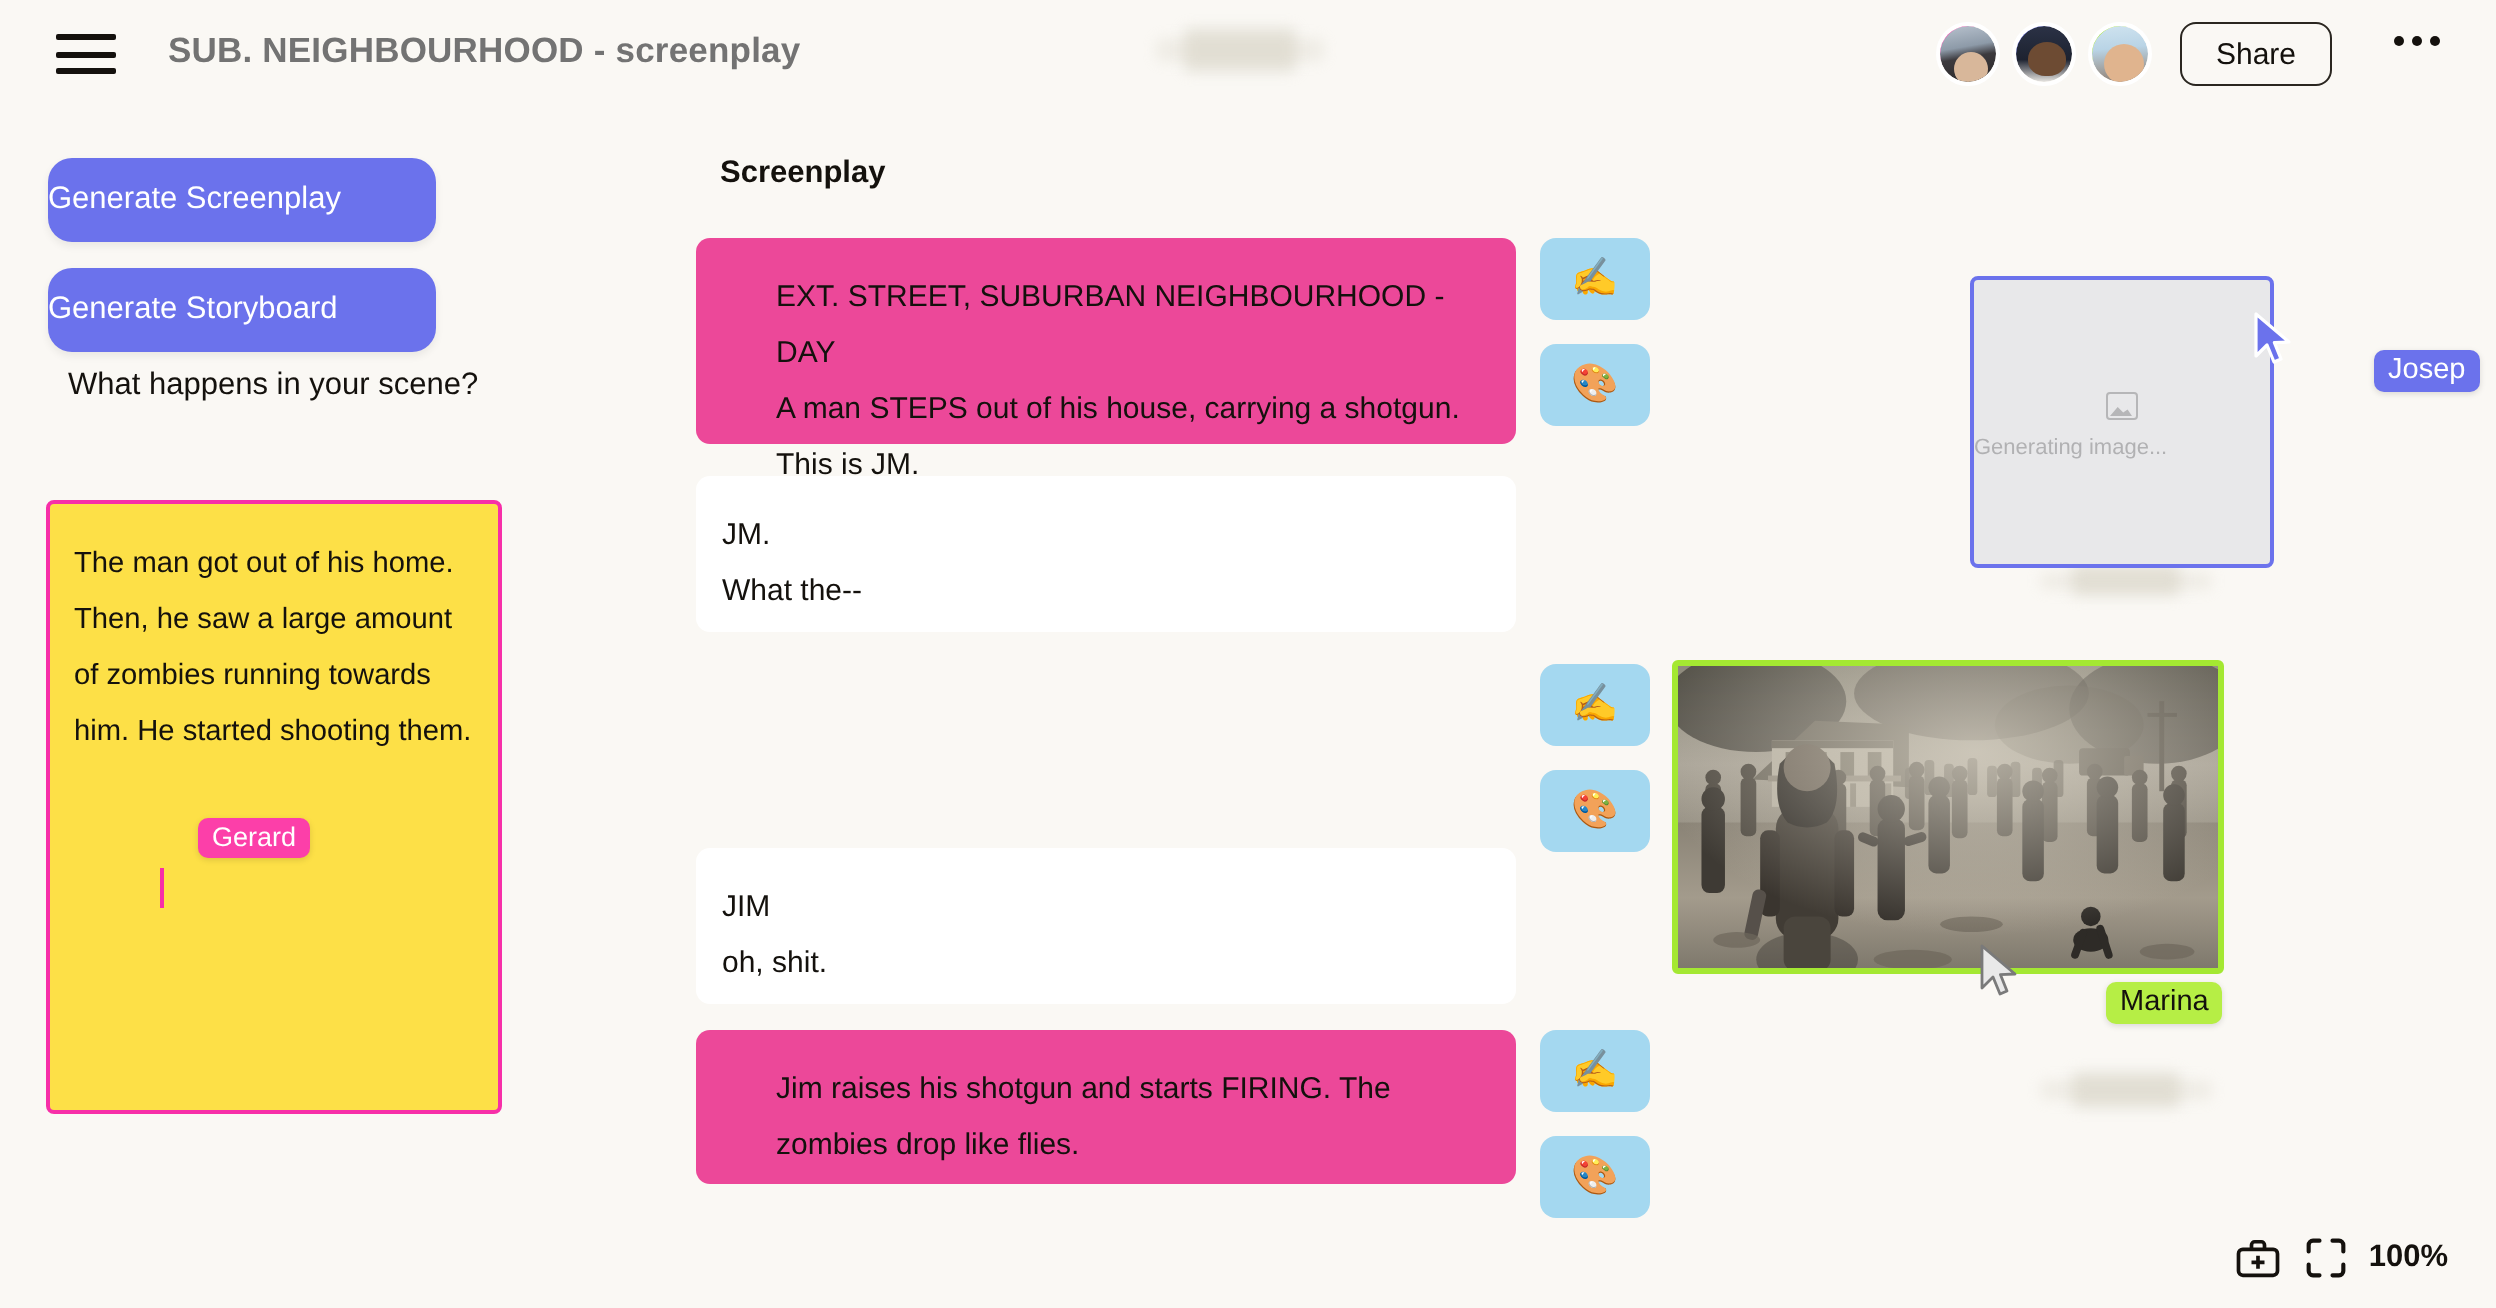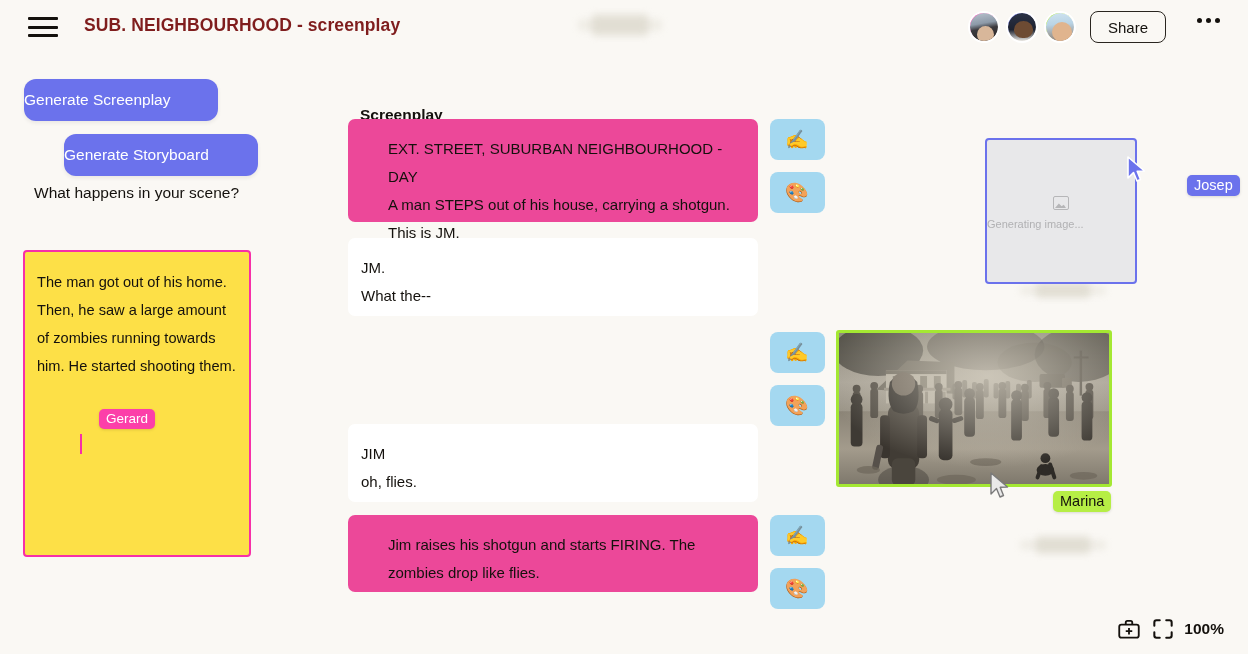--- a/index.html
+++ b/index.html
@@ -14,21 +14,21 @@
   
   .header { position: absolute; top: 0; left: 0; width: 1248px; height: 54px; }
   .hamburger {
     position: absolute; left: 28px; top: 15px; width: 30px; height: 24px;
     display: flex; flex-direction: column; justify-content: space-between;
     padding: 2px 0; cursor: pointer;
   }
   .hamburger span { display: block; height: 3px; background: #14110d; border-radius: 1px; }
   .doc-title {
     position: absolute; left: 84px; top: 15px;
-    font-size: 17.5px; font-weight: bold; color: #7f1d1d; letter-spacing: 0.1px;
+    font-size: 17.5px; font-weight: bold; color: #737373; letter-spacing: 0.1px;
     white-space: nowrap;
   }
   .ghost-chip {
     position: absolute;
     background: #d6d2c4; opacity: .55;
     filter: blur(3.5px); border-radius: 3px;
   }
   .gh-top { left: 592px; top: 14px; width: 56px; height: 22px; }
   .gh-top2 { left: 578px; top: 19px; width: 84px; height: 12px; opacity:.3; }
 
@@ -67,21 +67,21 @@
 
   
   .gen-btn {
     position: absolute; left: 24px; width: 194px; height: 42px;
     background: #6b72ec; border: none; border-radius: 12px;
     color: #fff; font-size: 15.5px; font-family: "Liberation Sans", sans-serif;
     cursor: pointer; text-align: left;
     box-shadow: 0 2px 4px rgba(0,0,0,.07);
   }
   .gen-screenplay { top: 79px; }
-  .gen-storyboard { top: 134px; margin-left: 40px; }
+  .gen-storyboard { top: 134px; }
 
   .prompt-label {
     position: absolute; left: 34px; top: 184px;
     font-size: 15.5px; font-weight: normal; color: #14110d;
   }
   .prompt-box {
     position: absolute; left: 23px; top: 250px; width: 228px; height: 307px;
     background: #fde047; border: 2px solid #f72fa8; border-radius: 4px;
   }
   .prompt-text {
@@ -97,21 +97,21 @@
     position: absolute; padding: 2px 7px 3px 7px;
     border-radius: 5px; font-size: 13.5px; white-space: nowrap;
     box-shadow: 0 1px 3px rgba(0,0,0,.13);
     margin-left: 47px;
   }
   .tag-gerard { left: 52px; top: 409px; background: #fc3fa9; color: #fff; }
 
   
   .sp-title {
     position: absolute; left: 360px; top: 78px;
-    font-size: 15.5px; font-weight: bold; color: #14110d; margin-top: 28px;
+    font-size: 15.5px; font-weight: bold; color: #14110d;
   }
   .sp-block {
     position: absolute; left: 348px; width: 410px;
     border-radius: 7px; padding: 16px 14px 16px 13px;
     font-size: 15px; line-height: 28px; color: #14110d;
     white-space: pre-line;
   }
   .sp-action { background: #ec4899; padding-left: 40px; }
   .sp-dialog { background: #ffffff; }
 
@@ -220,21 +220,21 @@
   <button class="icon-btn" style="top:119px">✍️</button>
   <button class="icon-btn" style="top:172px">🎨</button>
 
   <div class="sp-block sp-dialog" style="top:238px;height:78px">JM.
 What the--</div>
 
   <button class="icon-btn" style="top:332px">✍️</button>
   <button class="icon-btn" style="top:385px">🎨</button>
 
   <div class="sp-block sp-dialog" style="top:424px;height:78px">JIM
-oh, flies.</div>
+oh, shit.</div>
 
   <div class="sp-block sp-action" style="top:515px;height:77px">Jim raises his shotgun and starts FIRING. The
 zombies drop like flies.</div>
   <button class="icon-btn" style="top:515px">✍️</button>
   <button class="icon-btn" style="top:568px">🎨</button>
 
   <div class="ghost-chip gh-card1b"></div>
   <div class="ghost-chip gh-card1"></div>
 
   <div class="gen-card">

